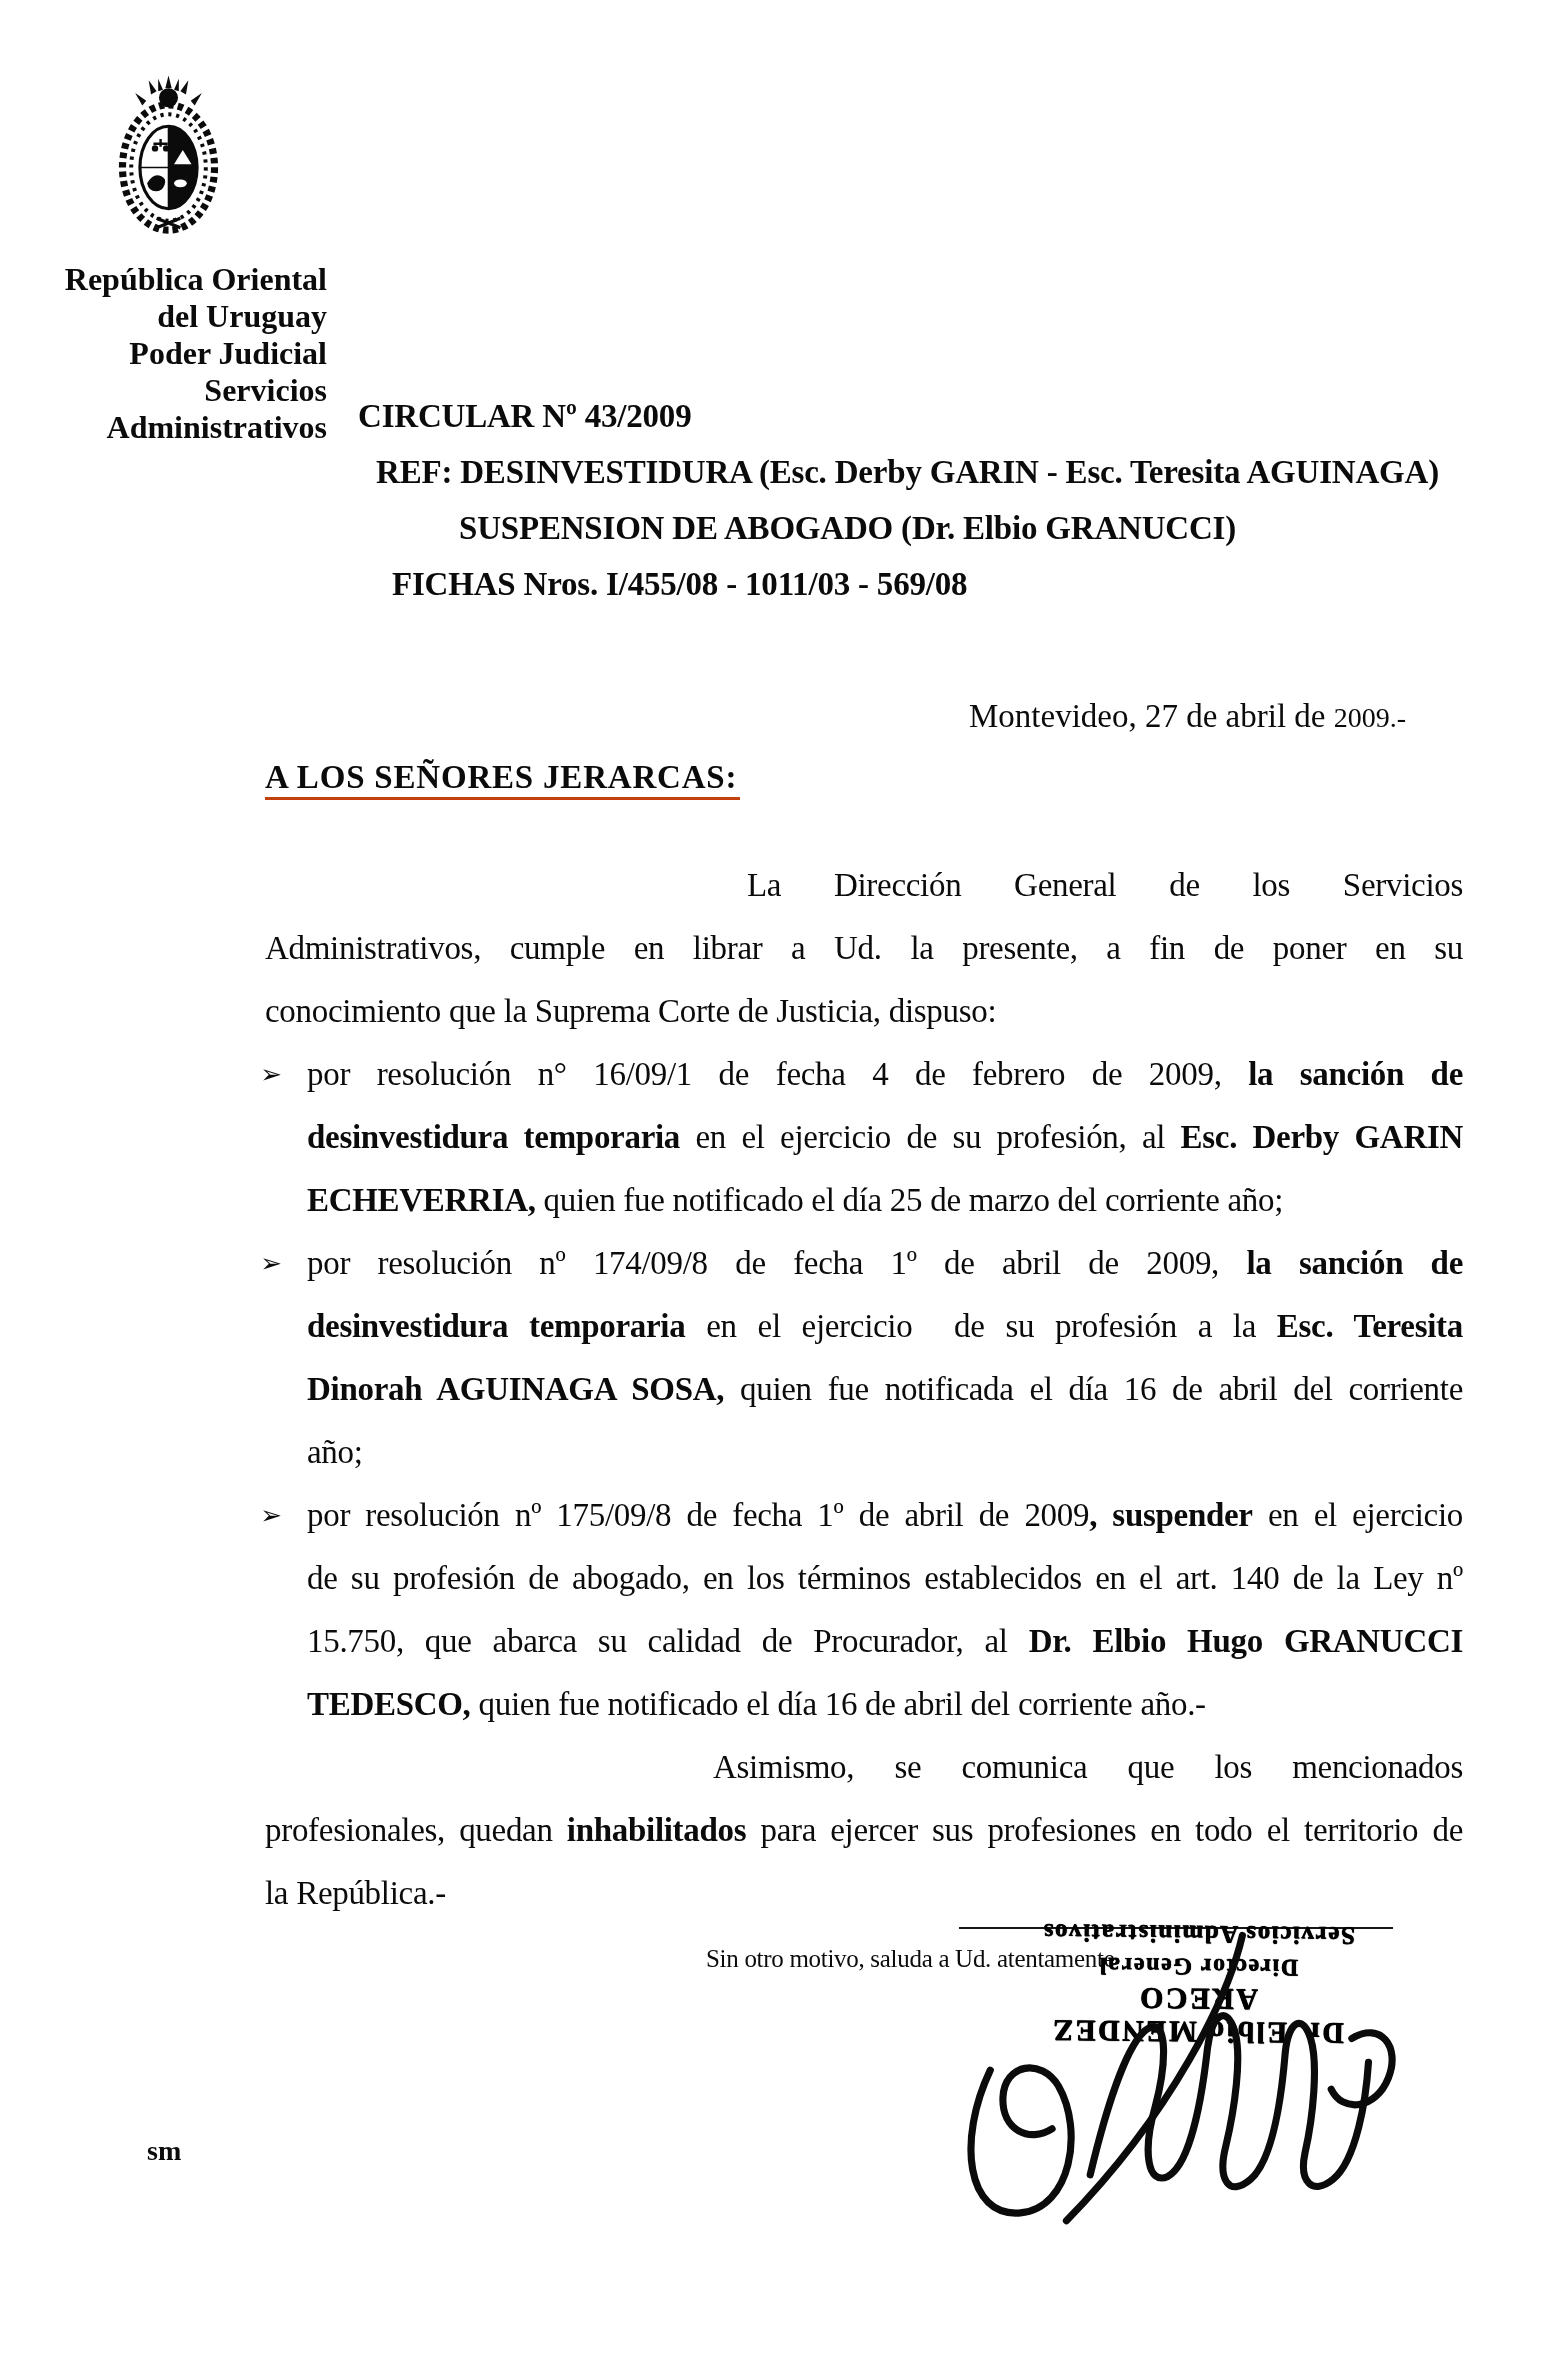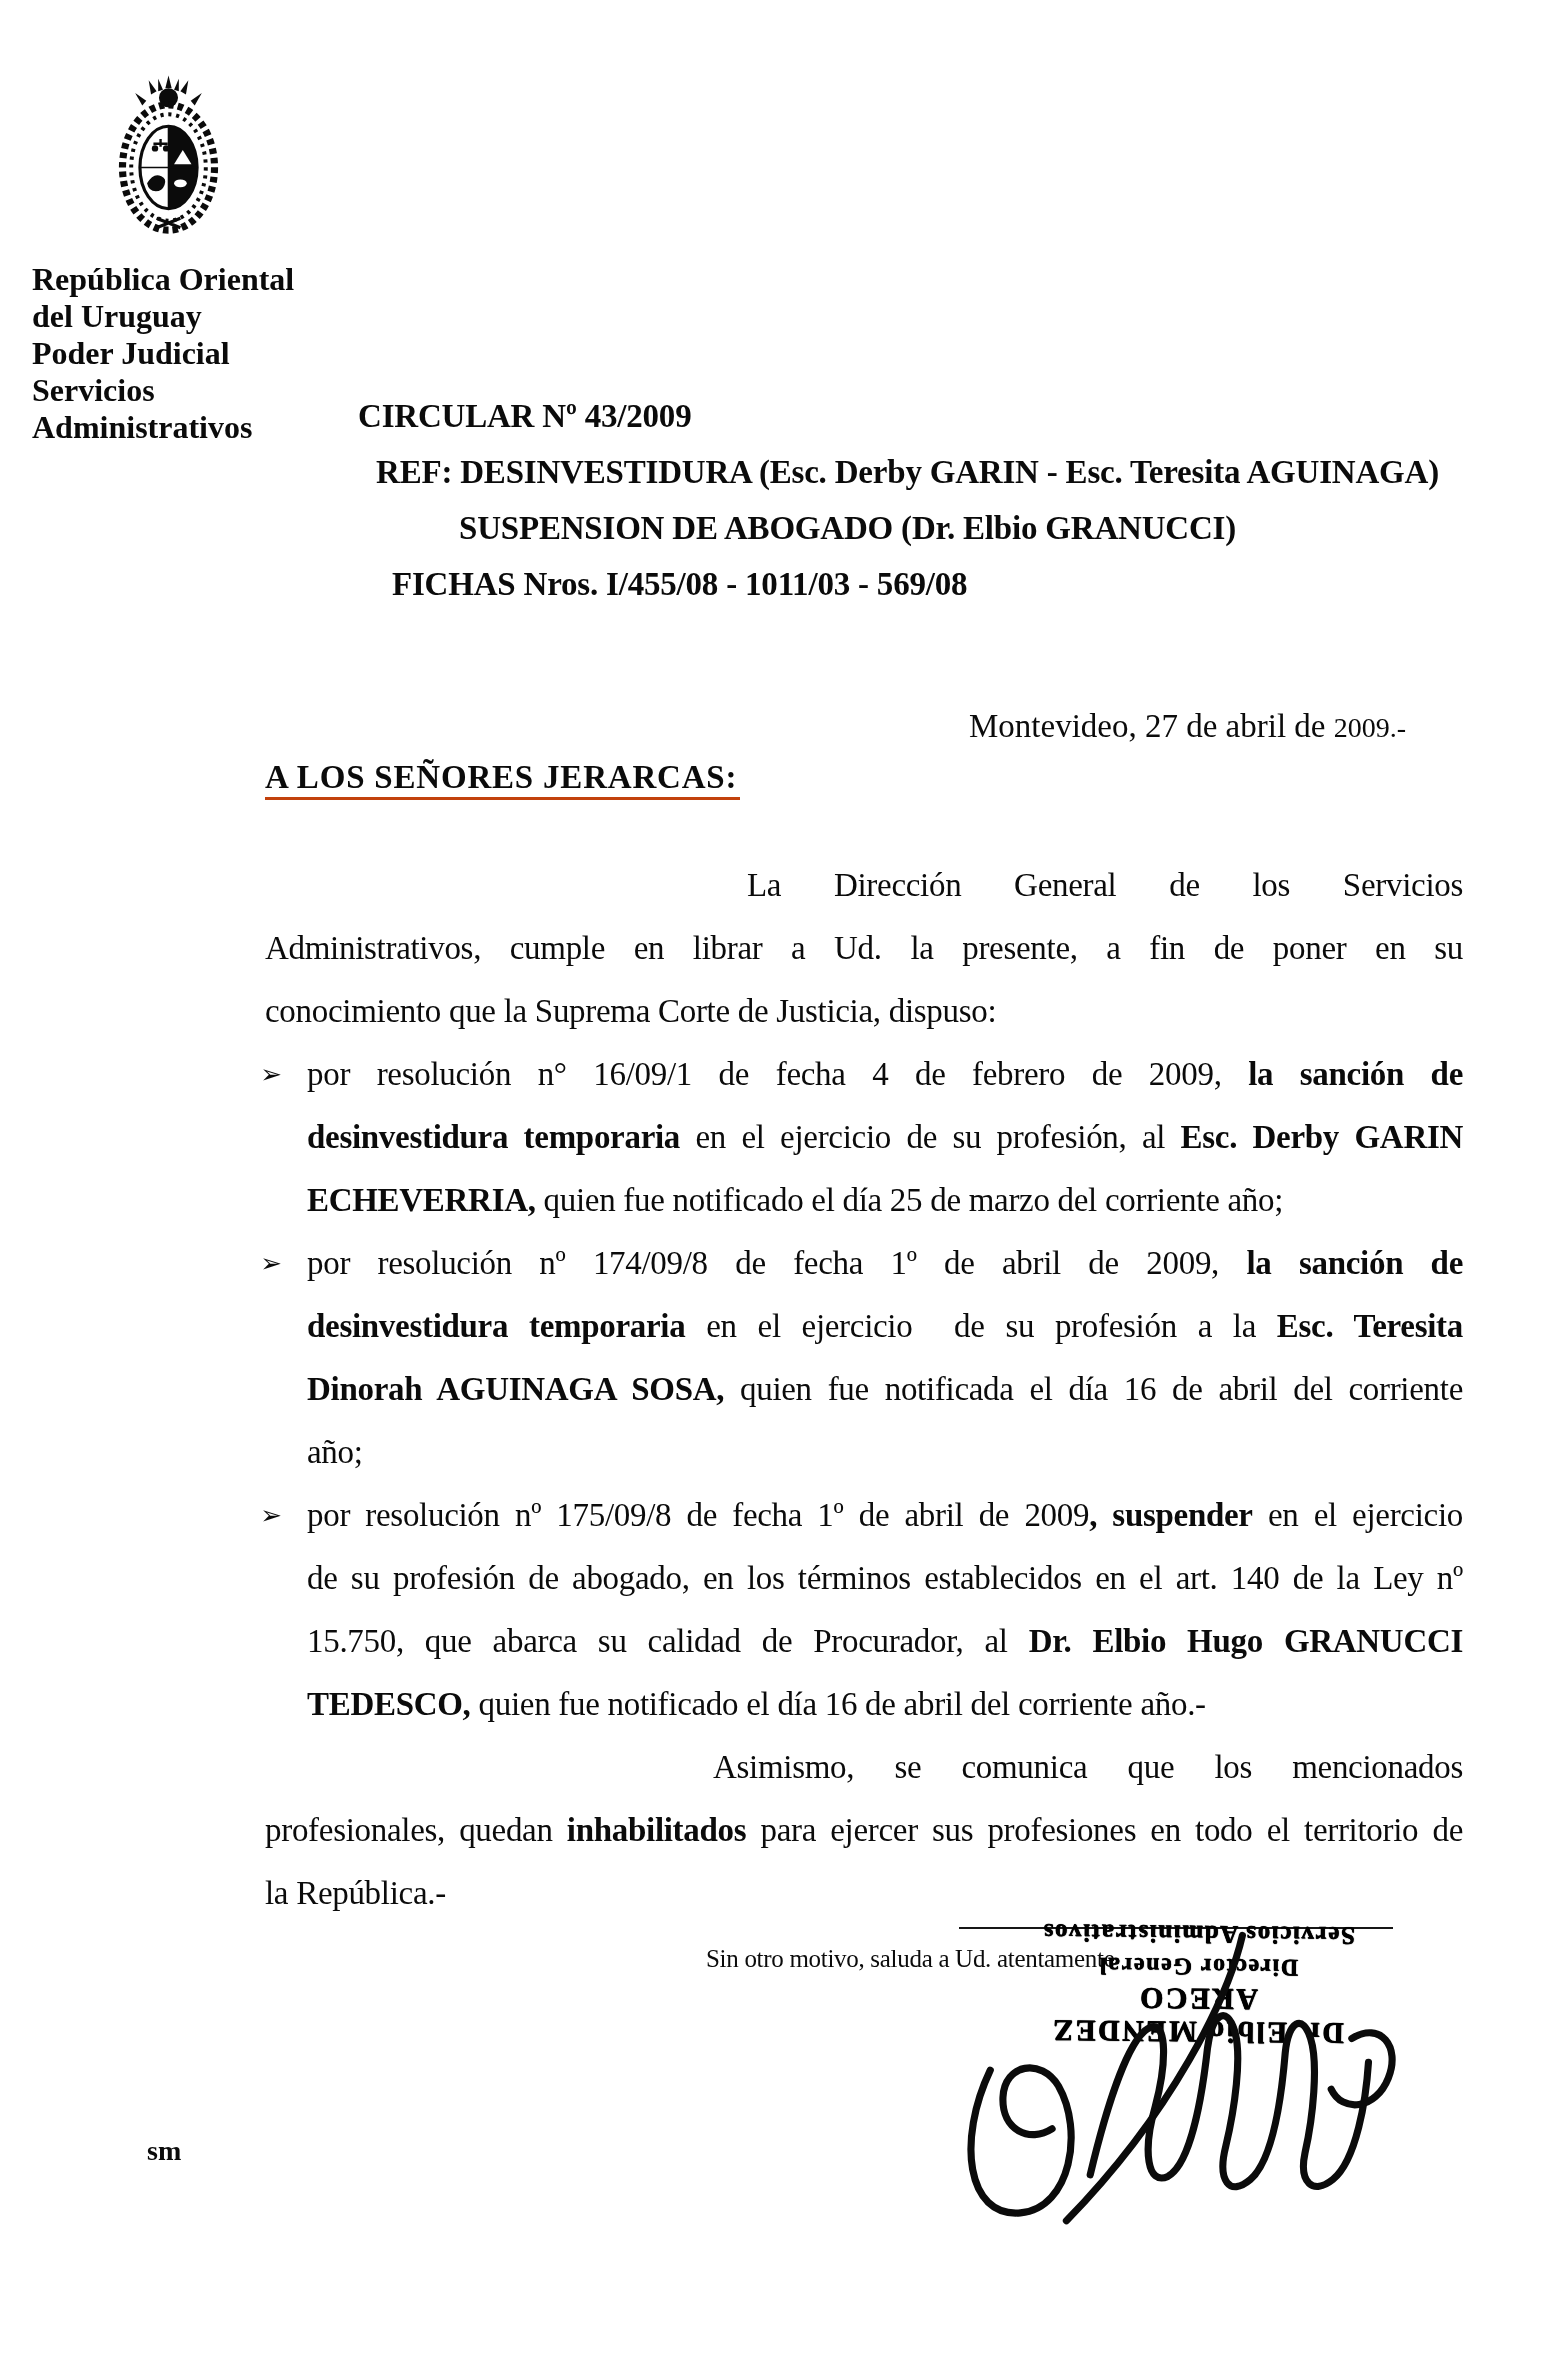--- a/index.html
+++ b/index.html
@@ -5,31 +5,31 @@
   html,body{margin:0;padding:0}
   body{
     width:1568px;height:2377px;position:relative;background:#ffffff;
     font-family:"Liberation Serif","DejaVu Serif",serif;color:#0b0b0b;
     overflow:hidden;
   }
   .abs{position:absolute}
 
   
   #emblem{left:109px;top:70px;width:119px;height:168px}
-  #org{left:32px;top:261px;width:295px;text-align:left;
+  #org{left:32px;top:261px;width:295px;text-align:right;
        font-weight:bold;font-size:32px;line-height:37px;letter-spacing:0px}
 
   
   #subject{left:358px;top:388px;font-weight:bold;font-size:33px;line-height:56px;letter-spacing:-0.2px}
   #subject .r1{margin-left:18px}
   #subject .r2{margin-left:101px}
   #subject .r3{margin-left:34px}
 
   
-  #dateline{left:969px;top:685px;font-size:33px;line-height:83px;white-space:nowrap}
+  #dateline{left:969px;top:685px;font-size:33px;line-height:63px;white-space:nowrap}
   #dateline .yr{font-size:28px}
 
   
   #salutation{left:265px;top:761px;font-weight:bold;font-size:33px;line-height:33px;
               letter-spacing:0.8px;border-bottom:3px solid #c2410c;padding:0 3.2px 3.2px 0;display:inline-block}
 
   
   #body{left:265px;top:854px;width:1198px;font-size:33px;line-height:63px;letter-spacing:-0.3px}
   .ln{text-align:justify;text-align-last:justify}
   .lnl{text-align:center;text-align-last:left}

